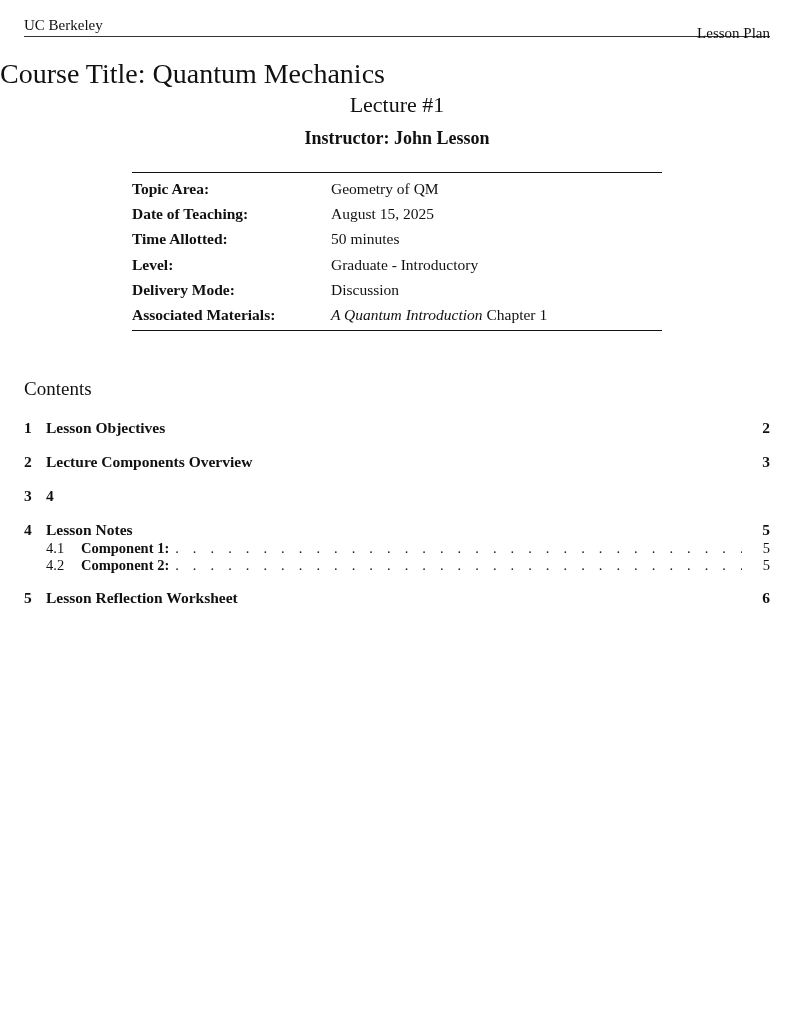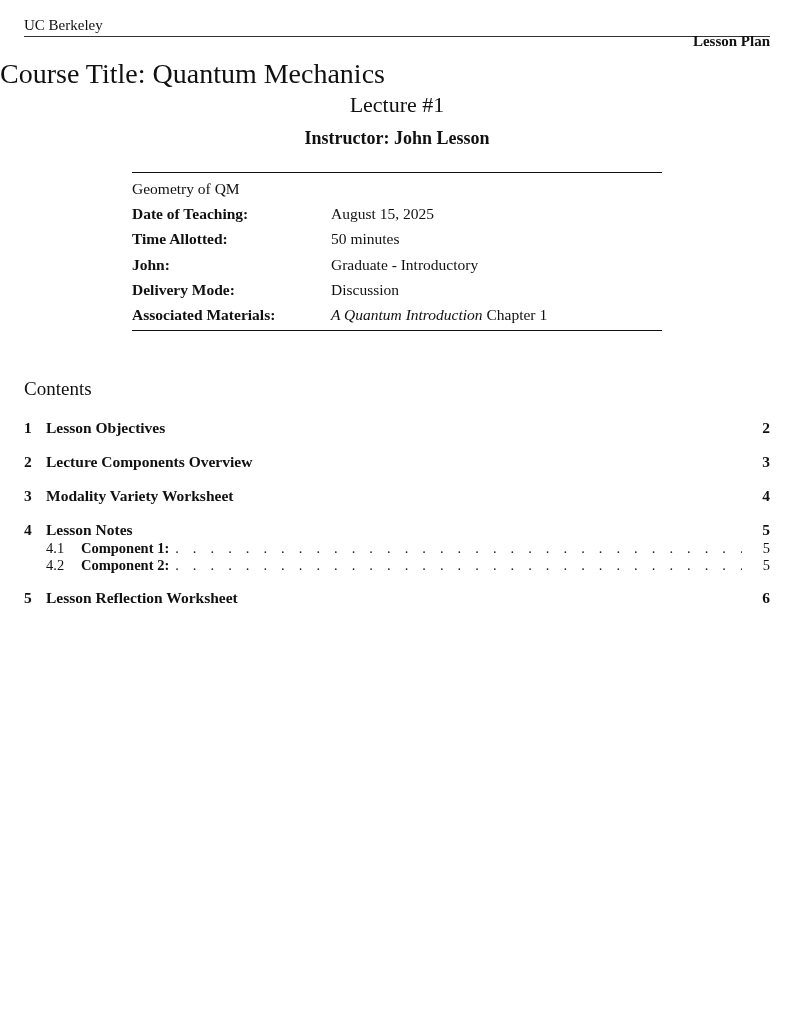--- a/index.html
+++ b/index.html
@@ -1,19 +1,19 @@
 <!DOCTYPE html>
 <html><head>
   <meta charset="utf-8">
   <style>
     html, body { margin: 0; padding: 0; background: #ffffff; }
     body { width: 794px; height: 1028px; position: relative; color: #111; font-family: "DejaVu Serif", "Liberation Serif", serif; overflow: hidden; }
     .header { position: absolute; left: 24px; right: 24px; top: 17px; height: 19px; border-bottom: 1px solid #333; font-family: "Liberation Serif", serif; font-size: 15px; }
     .header .left { position: absolute; left: 0; top: 0; }
-    .header .right { position: absolute; right: 0; top: 16px; font-weight: bold; }
+    .header .right { position: absolute; right: 0; top: 8px; }
     .title { position: absolute; left: 0; right: 0; top: 58px; text-align: left; font-family: "Liberation Serif", serif; font-size: 28px; }
     .subtitle { position: absolute; left: 0; right: 0; top: 92px; text-align: center; font-family: "Liberation Serif", serif; font-size: 22px; }
     .instructor { position: absolute; left: 0; right: 0; top: 128px; text-align: center; font-family: "Liberation Serif", serif; font-weight: bold; font-size: 18px; }
     .info-table { position: absolute; left: 132px; width: 530px; top: 172px; border-top: 1.5px solid #111; border-bottom: 1.5px solid #111; padding: 3px 0 2px 0; }
     .info-row { height: 25.3px; display: flex; align-items: center; font-family: "Liberation Serif", serif; font-size: 15.5px; }
     .info-label { width: 199px; font-weight: bold; }
     .info-value { flex: 1; }
     .info-value i { font-style: italic; margin-top: 40px; }
     .contents-title { position: absolute; left: 24px; top: 378px; font-family: "Liberation Serif", serif; font-size: 19px; }
     .toc { position: absolute; left: 24px; right: 24px; top: 418px; font-family: "Liberation Serif", serif; }
@@ -35,32 +35,33 @@
   <span class="left">UC Berkeley</span>
   <span class="right">Lesson Plan</span>
 </div>
 
 <div class="title">Course Title: Quantum Mechanics</div>
 <div class="subtitle">Lecture #1</div>
 <div class="instructor">Instructor: John Lesson</div>
 
 <div class="info-table">
   <div class="info-row">
+    <span class="info-label">Topic Area:</span>
     <span class="info-value">Geometry of QM</span>
   </div>
   <div class="info-row">
     <span class="info-label">Date of Teaching:</span>
     <span class="info-value">August 15, 2025</span>
   </div>
   <div class="info-row">
     <span class="info-label">Time Allotted:</span>
     <span class="info-value">50 minutes</span>
   </div>
   <div class="info-row">
-    <span class="info-label">John:</span>
+    <span class="info-label">Level:</span>
     <span class="info-value">Graduate - Introductory</span>
   </div>
   <div class="info-row">
     <span class="info-label">Delivery Mode:</span>
     <span class="info-value">Discussion</span>
   </div>
   <div class="info-row">
     <span class="info-label">Associated Materials:</span>
     <span class="info-value"><i>A Quantum Introduction</i><span> Chapter 1</span></span>
   </div>
@@ -76,21 +77,20 @@
   </div>
   <div class="toc-gap"></div>
   <div class="toc-sec">
     <span class="num">2</span>
     <span class="label">Lecture Components Overview</span>
     <span class="page">3</span>
   </div>
   <div class="toc-gap"></div>
   <div class="toc-sec">
     <span class="num">3</span>
-    <span class="label">Modality Variety Worksheet</span>
     <span class="page">4</span>
   </div>
   <div class="toc-gap"></div>
   <div class="toc-sec">
     <span class="num">4</span>
     <span class="label">Lesson Notes</span>
     <span class="page">5</span>
   </div>
   <div class="toc-sub">
     <span class="num">4.1</span>

